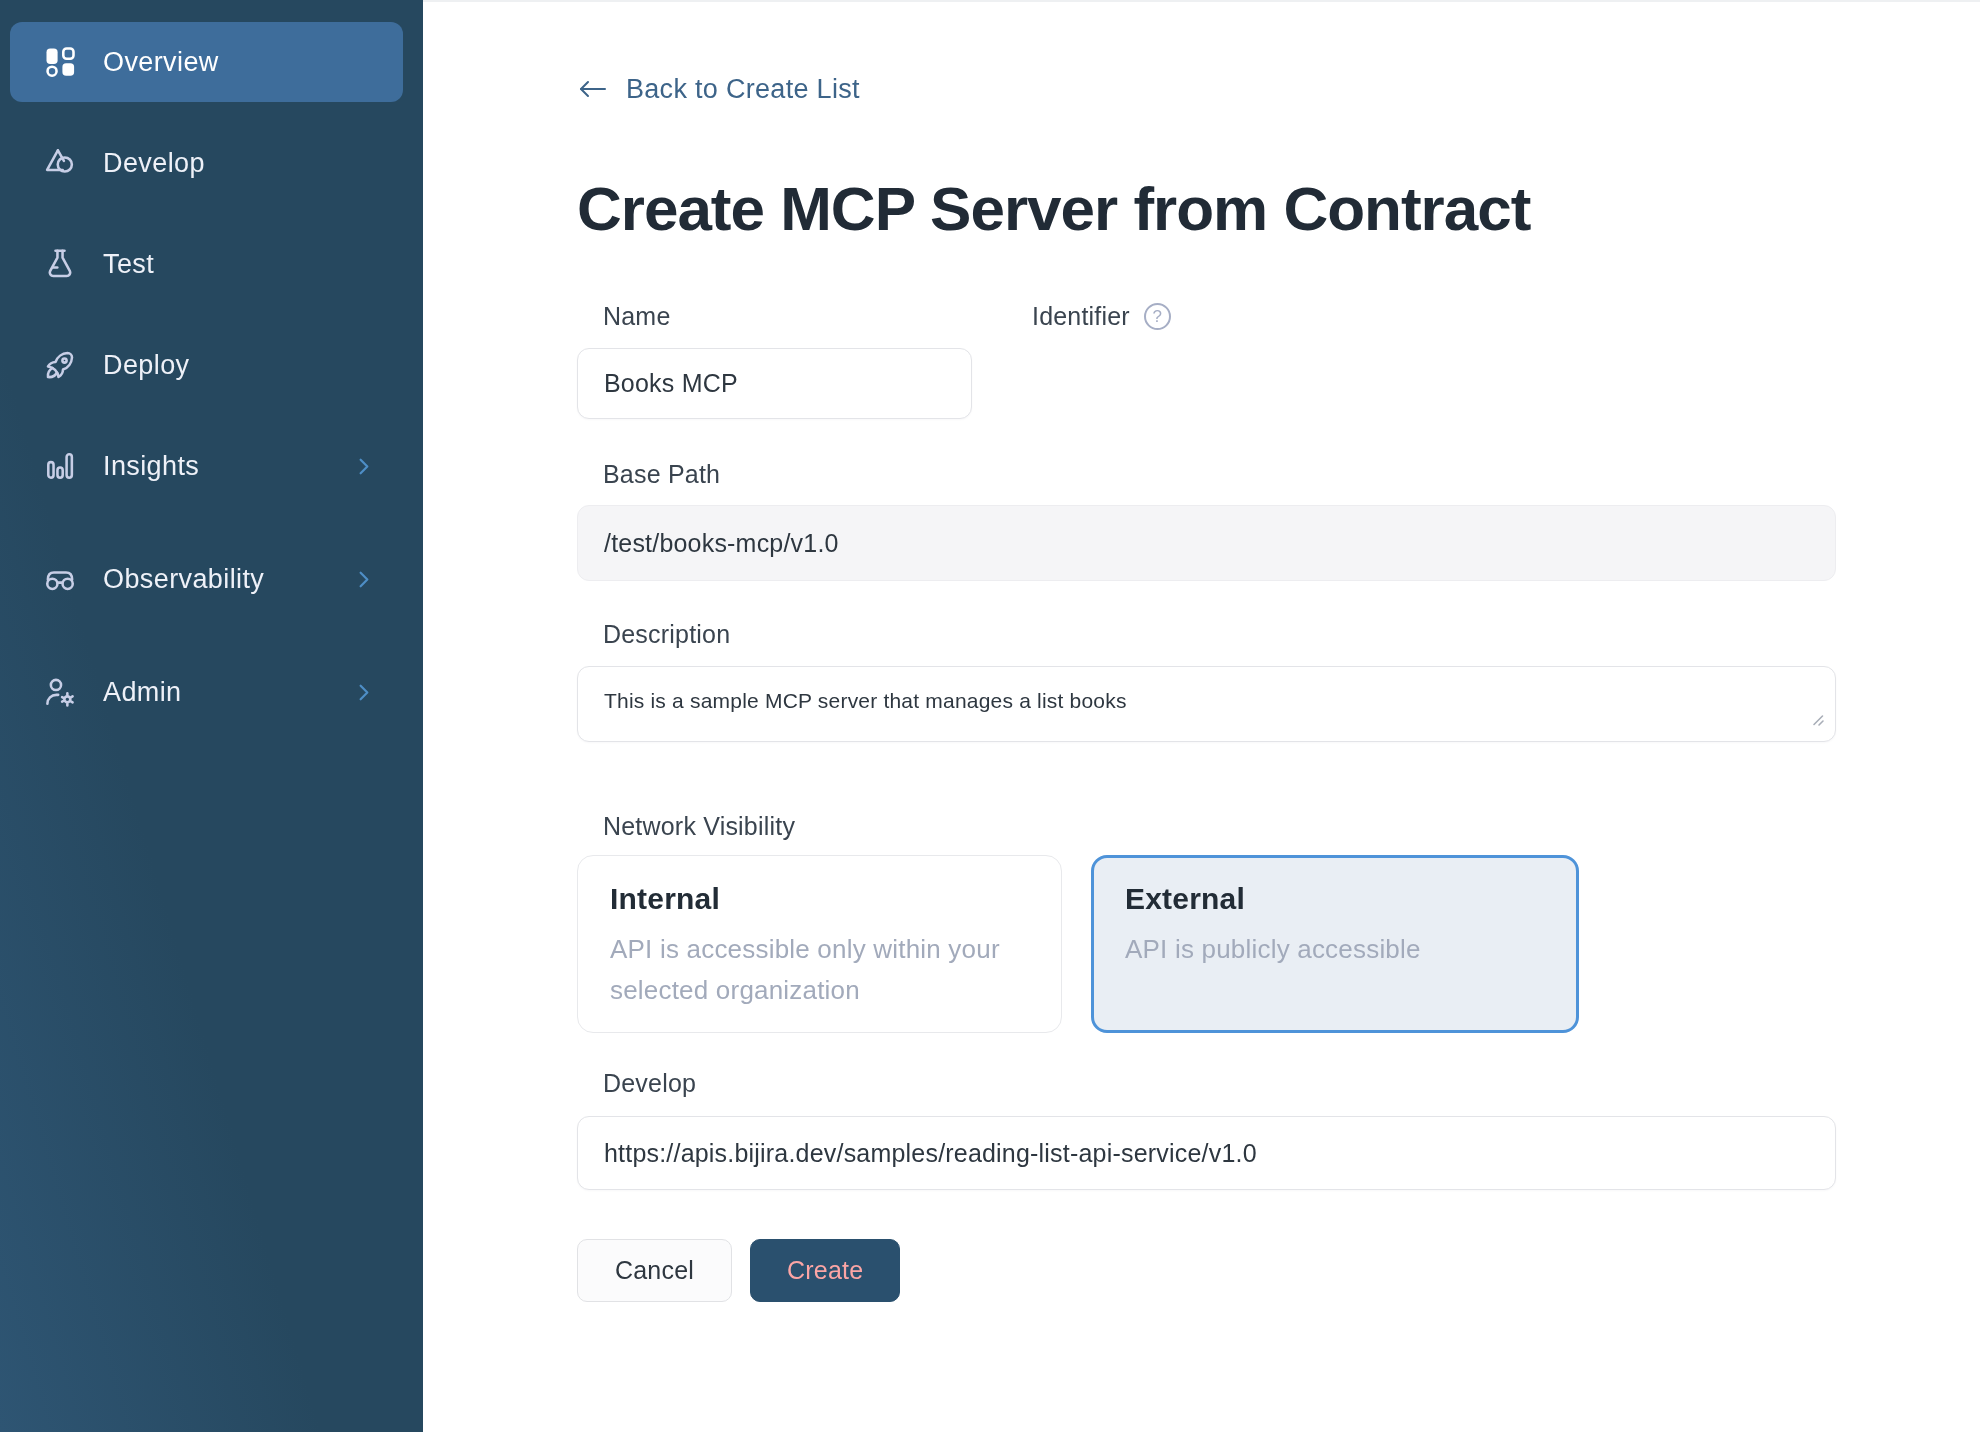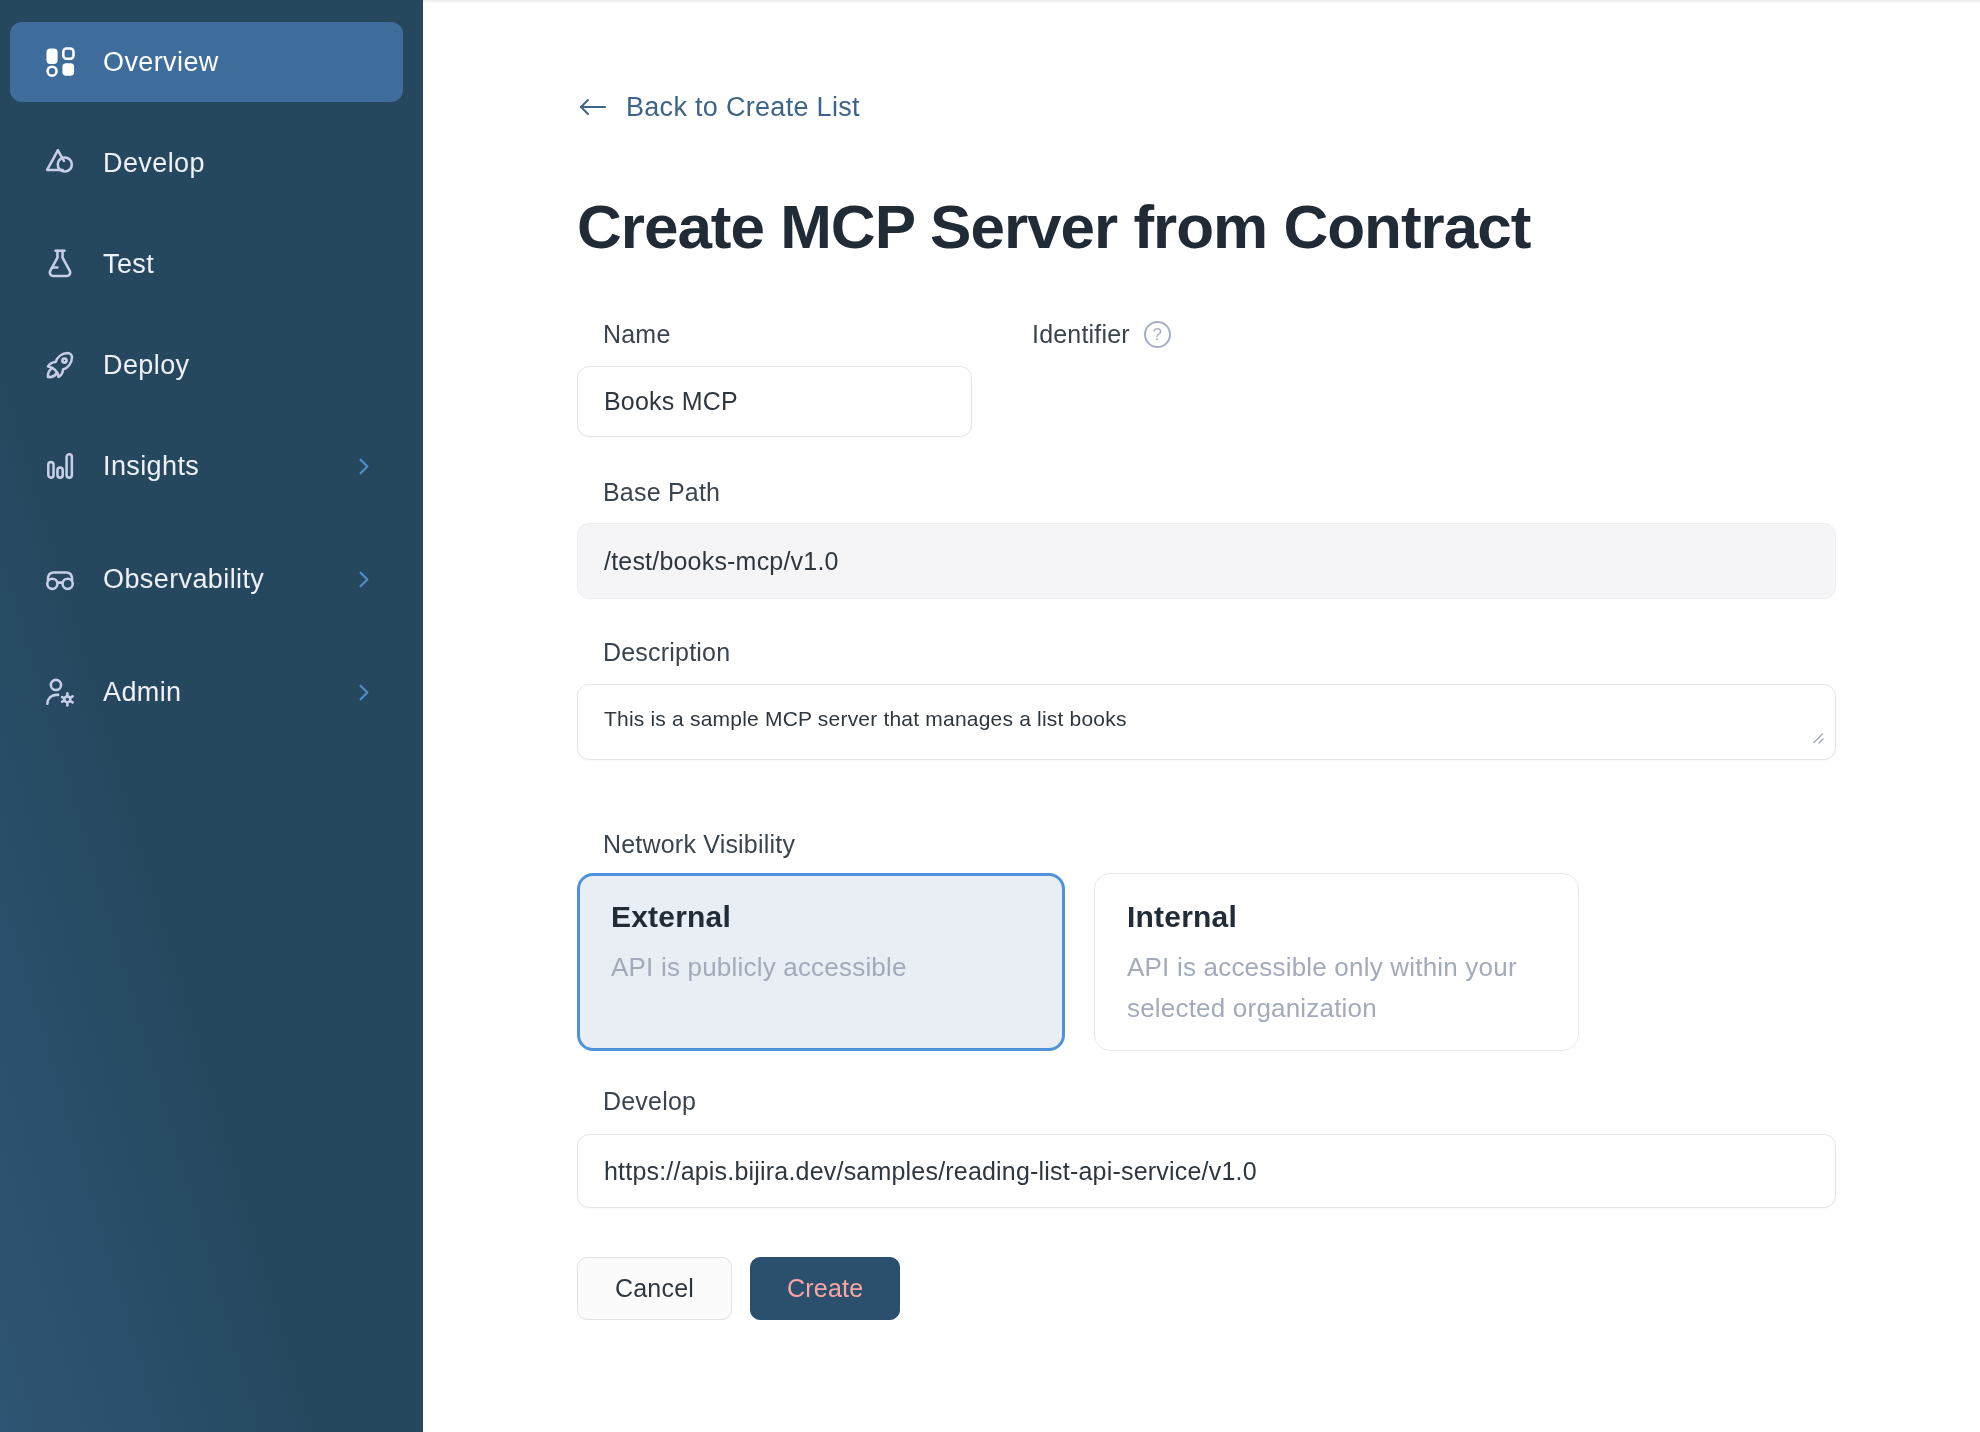--- a/index.html
+++ b/index.html
@@ -27,21 +27,21 @@
   .nav-icon svg { width:36px; height:36px; }
   .nav-label { font-size:27px; letter-spacing:.4px; color:#eef1f8; font-weight:400; }
   .nav-item.active .nav-label { color:#ffffff; }
   .chev { margin-left:auto; margin-right:28px; display:flex; }
   .chev svg { width:23px; height:23px; }
 
   
   .main {
     flex:1; height:100%;
     border-top:2px solid #eef0f2;
-    padding:88px 144px 0 154px;
+    padding:70px 144px 0 154px;
     background:#fff;
   }
   .back-link {
     display:inline-flex; align-items:center; gap:17px;
     color:var(--back-link,#3d6489); font-size:27px; letter-spacing:.3px;
     text-decoration:none; cursor:pointer; height:34px;
   }
   .back-link svg { width:32px; height:26px; }
 
   .page-title {
@@ -301,28 +301,28 @@
             <path d="M4 12.5 12.5 4"></path>
               <path d="M9 13 13 9"></path>
           </svg>
         </span>
       </div>
     </div>
 
     
     <label class="f-label nv-label">Network Visibility</label>
     <div class="cards">
+      <div class="card">
+        <div class="card-title">Internal</div>
+        <div class="card-desc">API is accessible only within your selected organization</div>
+      </div>
       <div class="card selected">
         <div class="card-title">External</div>
         <div class="card-desc">API is publicly accessible</div>
       </div>
-      <div class="card">
-        <div class="card-title">Internal</div>
-        <div class="card-desc">API is accessible only within your selected organization</div>
-      </div>
     </div>
 
     
     <label class="f-label target-label">Develop</label>
     <input class="text-input target-input" type="text" style="margin-top: 18px;" value="https://apis.bijira.dev/samples/reading-list-api-service/v1.0">
 
     
     <div class="actions">
       <button class="btn btn-cancel">Cancel</button>
       <button class="btn btn-create">Create</button>

